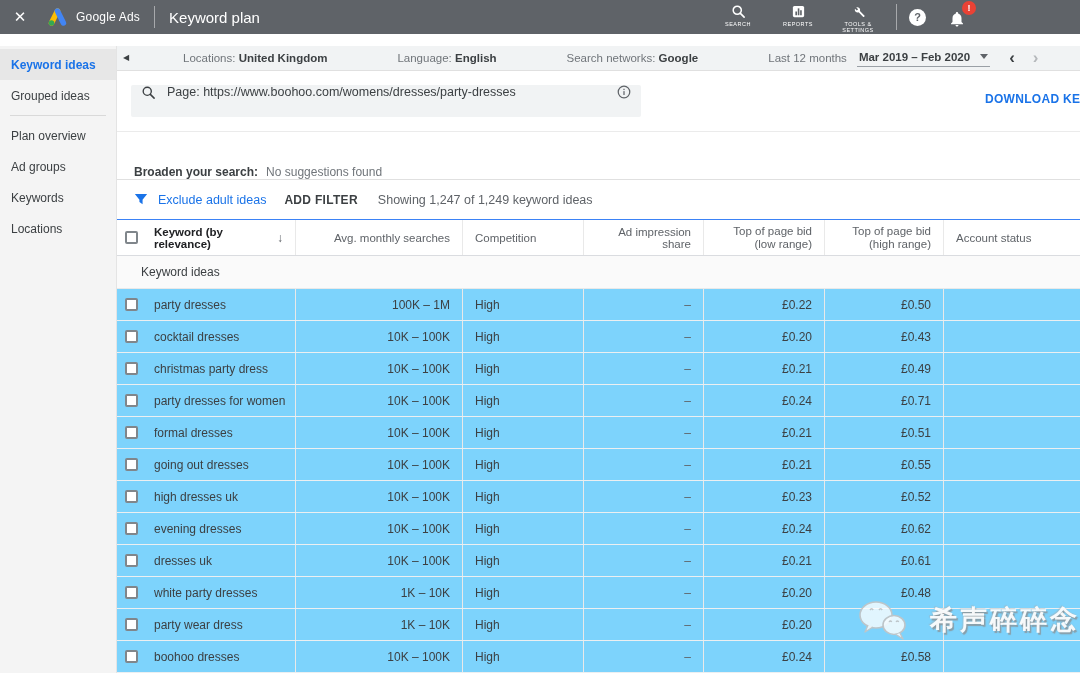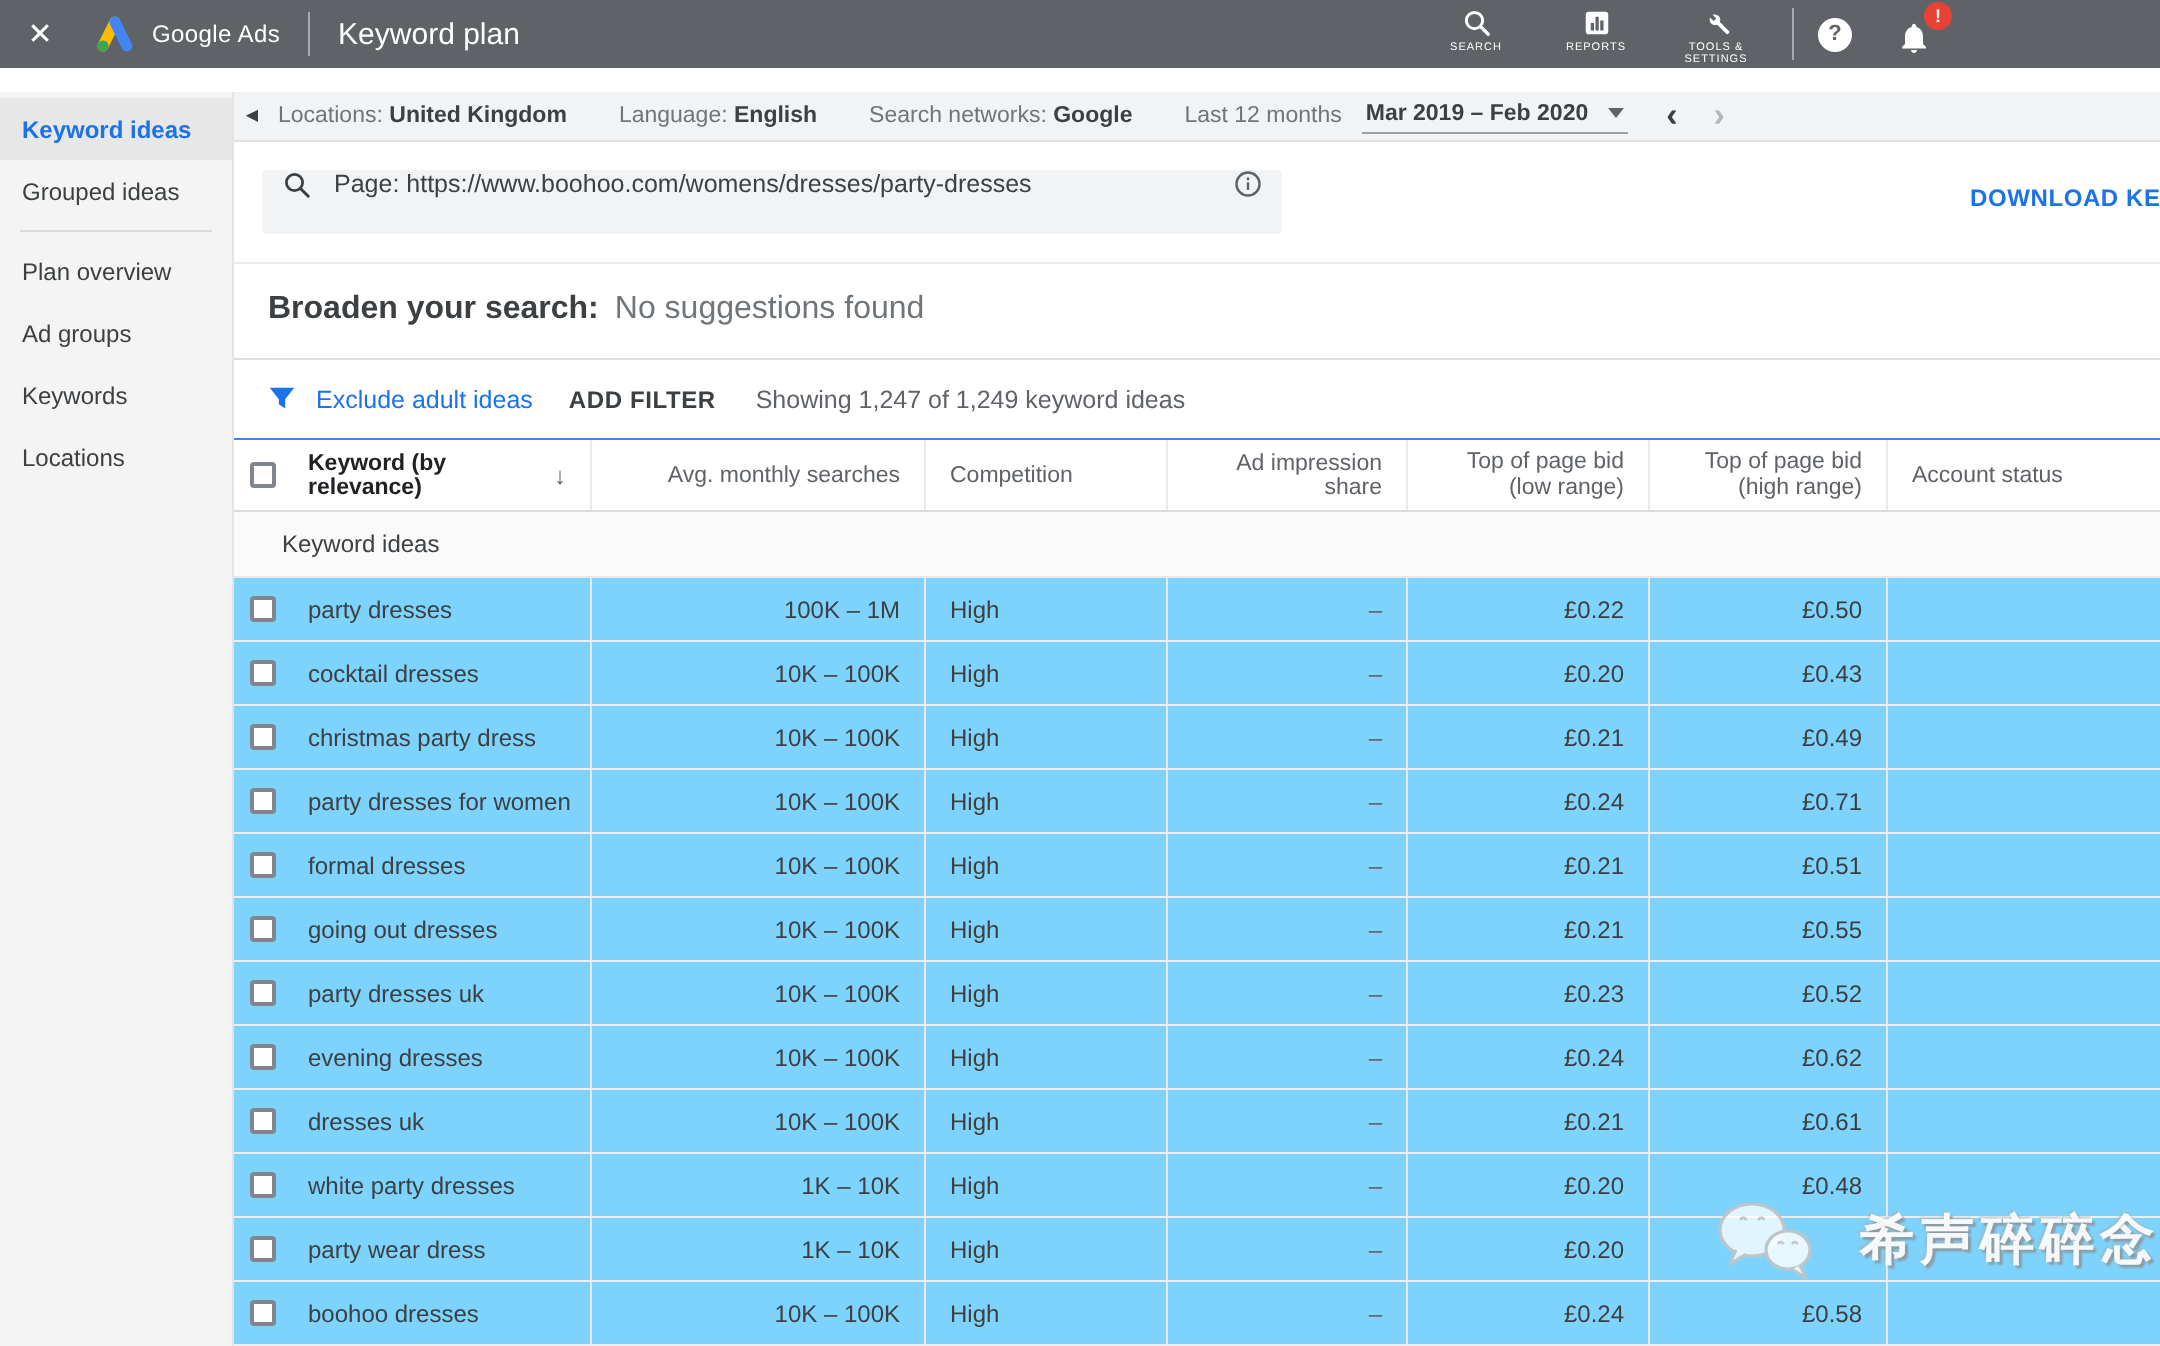--- a/index.html
+++ b/index.html
@@ -34,41 +34,41 @@
   .side-item { height:31px; display:flex; align-items:center; padding-left:11px; font-size:12px; color:#3c4043; cursor:pointer; }
   .side-item.active { background:#e7e7e7; color:#1a73e8; font-weight:bold; }
   .side-div { height:1px; background:#d9d9d9; margin:4px 10px; }
 
   .content { flex:1; border-left:1px solid #e4e4e4; display:flex; flex-direction:column; overflow:hidden; position:relative; }
 
   
   .toolbar { height:25px; background:#f1f3f4; border-bottom:1px solid #e0e0e0; display:flex; align-items:center; font-size:11.5px; }
   .collapse { width:18px; text-align:center; font-size:8px; color:#3c4043; cursor:pointer; }
   .tf { margin-right:26px; white-space:nowrap; }
-  .tf .lab { color:#70757a; }
+  .tf .lab { color:#70757a;margin-left:44px; }
   .tf .val { color:#3c4043; font-weight:bold; }
   .date-group { display:flex; align-items:center; gap:6px; border-bottom:1px solid #9aa0a6; padding:2px 2px 3px 2px; cursor:pointer; }
   .date-val { color:#3c4043; font-weight:bold; white-space:nowrap; }
   .caret { width:0; height:0; border-left:4px solid transparent; border-right:4px solid transparent; border-top:5px solid #5f6368; margin-left:4px; }
   .nav-arrow { font-size:17px; line-height:1; padding:0 9px; cursor:pointer; font-weight:bold; }
   .nav-prev { color:#3c4043; margin-left:10px; }
   .nav-next { color:#b5b8bb; }
 
   
   .search-section { height:60px; background:#fff; position:relative; }
   .search-box { position:absolute; left:14px; top:14px; width:510px; height:32px; background:#f1f3f4; border-radius:2px;
     display:flex; align-items:flex-start; padding:0 10px; cursor:text; }
   .search-box svg.mag { width:15px; height:15px; margin-right:11px; flex:none; }
   .search-text { font-size:12.5px; color:#3c4043; flex:1; white-space:nowrap; overflow:hidden; }
   .search-box svg.info { width:14px; height:14px; flex:none; }
   .download-link { position:absolute; left:868px; top:21px; font-size:12px; font-weight:bold; letter-spacing:.3px;
     color:#1a73e8; white-space:nowrap; cursor:pointer; text-decoration:none; }
 
   
-  .broaden-row { height:50px; border-top:1px solid #ebebeb; border-bottom:1px solid #e0e0e0; display:flex; align-items:flex-start; padding:14px 0 0 17px; font-size:16px; }
+  .broaden-row { height:50px; border-top:1px solid #ebebeb; border-bottom:1px solid #e0e0e0; display:flex; align-items:flex-end; padding:14px 0 0 17px; font-size:12px; }
   .broaden-lab { color:#3c4043; font-weight:bold; margin-right:8px; }
   .broaden-val { color:#70757a; }
 
   
   .filter-row { height:39px; display:flex; align-items:center; font-size:12.5px; }
   .funnel { margin:0 10px 0 17px; width:14px; height:14px; cursor:pointer; }
   .exclude-link { color:#1a73e8; margin-right:18px; cursor:pointer; }
   .add-filter { color:#3c4043; font-weight:bold; letter-spacing:.3px; font-size:12px; margin-right:20px; cursor:pointer; }
   .showing { color:#5f6368; }
 
@@ -331,21 +331,21 @@
           <div class="cell c2">10K – 100K</div>
           <div class="cell c3">High</div>
           <div class="cell c4 dash">–</div>
           <div class="cell c5">£0.21</div>
           <div class="cell c6">£0.55</div>
           <div class="cell c7"></div>
         </div>
         <div class="trow">
           <div class="cell c1 kw">
             <div class="checkbox"></div>
-            <div class="kw-text">party dresses uk</div>
+            <div class="kw-text">high dresses uk</div>
           </div>
           <div class="cell c2">10K – 100K</div>
           <div class="cell c3">High</div>
           <div class="cell c4 dash">–</div>
           <div class="cell c5">£0.23</div>
           <div class="cell c6">£0.52</div>
           <div class="cell c7"></div>
         </div>
         <div class="trow">
           <div class="cell c1 kw">

